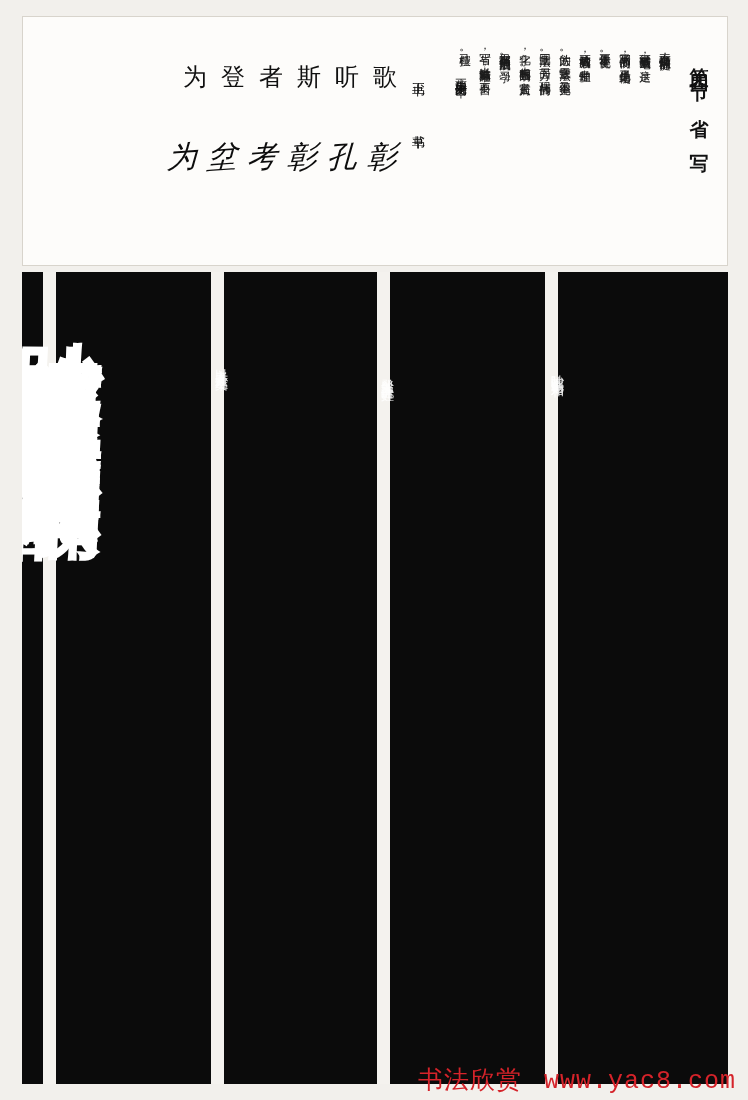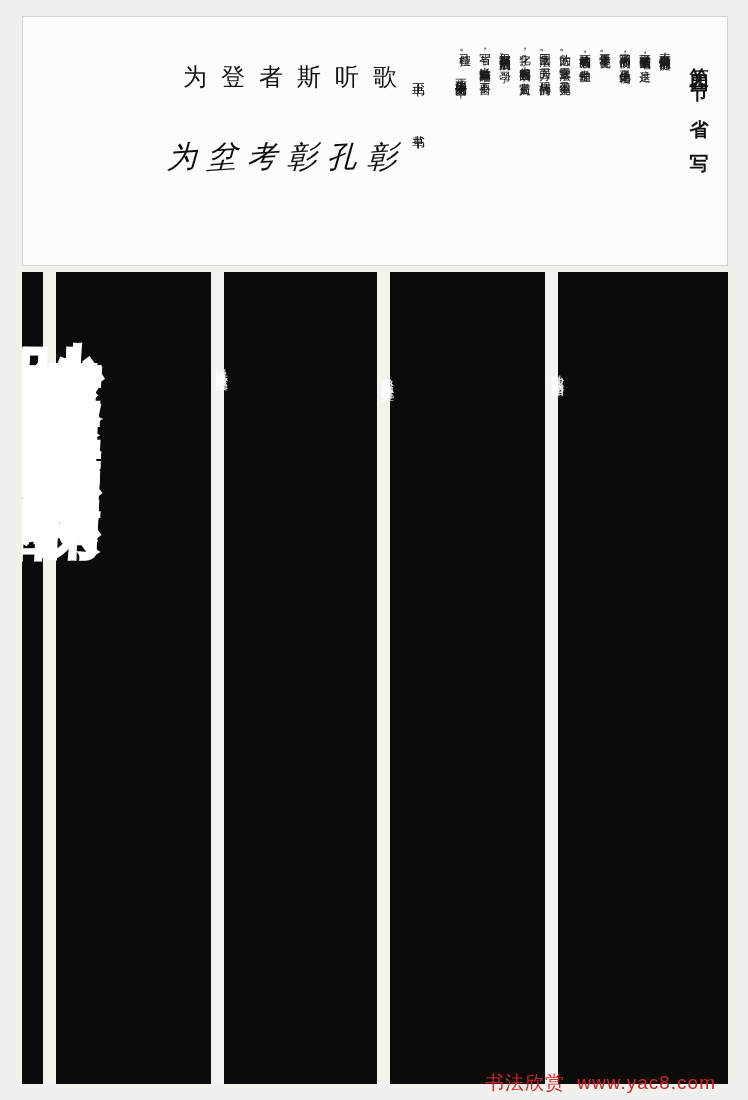--- a/index.html
+++ b/index.html
@@ -180,25 +180,25 @@
     background: #f4f2ee;
   }
   .b1 { right: 170px; }
   .b2 { right: 338px; }
   .b3 { right: 504px; }
   .b4 { right: 672px; }
 
   
   .watermark {
     position: absolute;
-    right: 32px;
+    right: 12px;
     bottom: 4px;
-    font-size: 19px;
+    font-size: 25px;
     color: #d5232a;
-    font-family: Liberation Sans, sans-serif;
+    font-family: Liberation Mono, monospace;
     letter-spacing: 1px;
     white-space: nowrap;
   }
   .watermark .url { margin-left: 6px; }
 </style>
 </head>
 <body>
 
 <div class="page">
 

